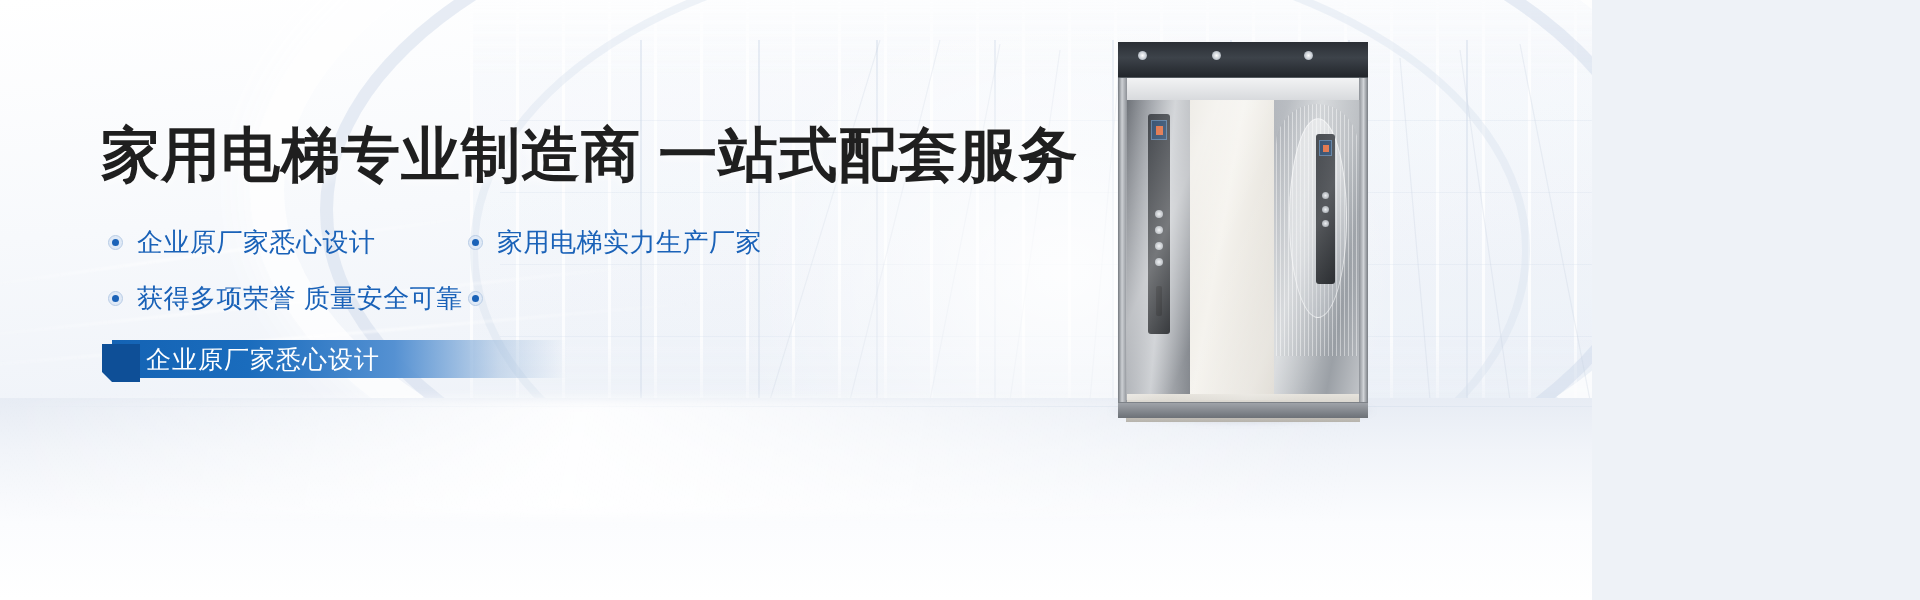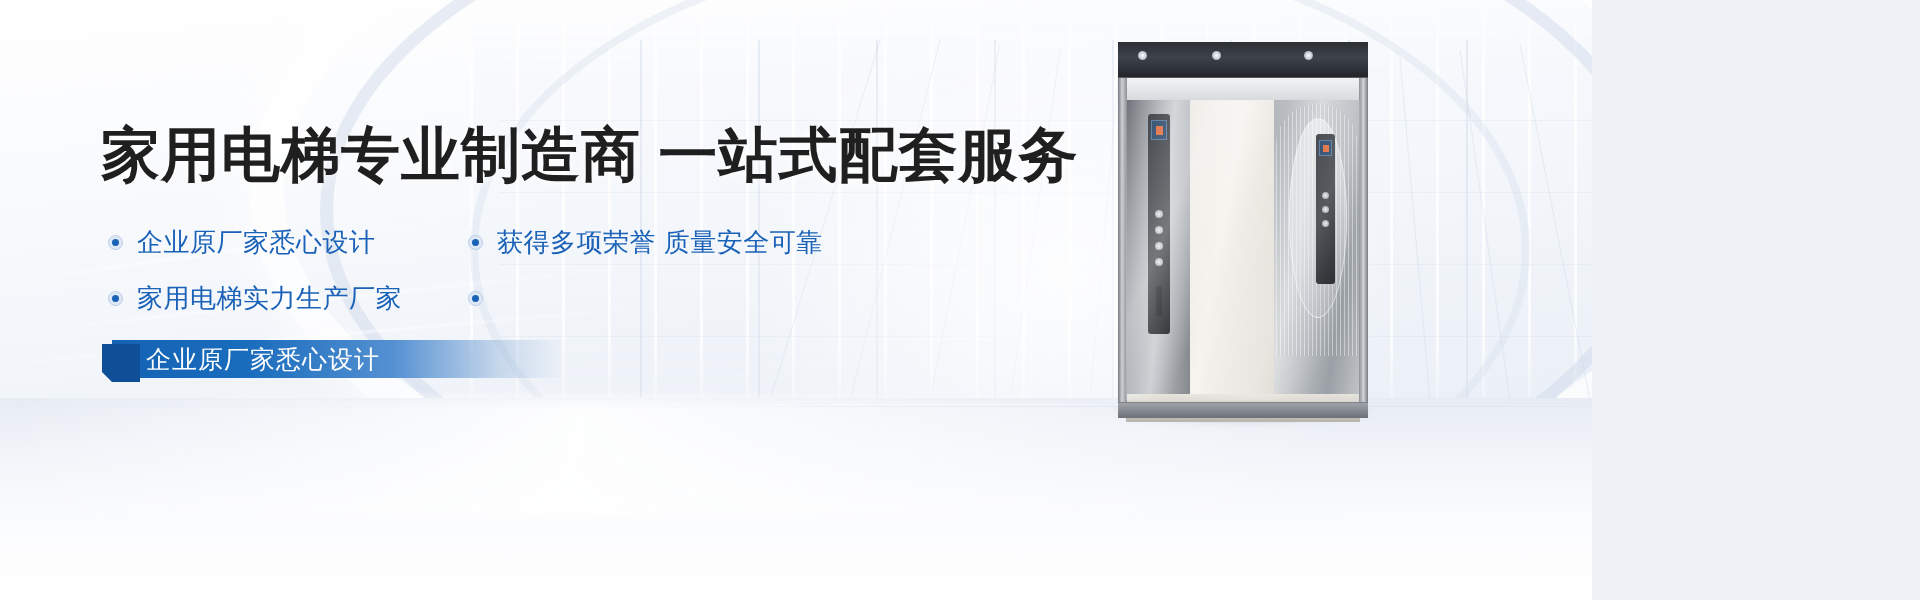--- a/index.html
+++ b/index.html
@@ -388,26 +388,26 @@
 
     <div class="bullets">
 
       <div class="bullet">
         <span class="dot"></span>
         <span class="bullet-text">企业原厂家悉心设计</span>
       </div>
 
       <div class="bullet">
         <span class="dot"></span>
-        <span class="bullet-text">获得多项荣誉 质量安全可靠</span>
+        <span class="bullet-text">家用电梯实力生产厂家</span>
       </div>
 
       <div class="bullet">
         <span class="dot"></span>
-        <span class="bullet-text">家用电梯实力生产厂家</span>
+        <span class="bullet-text">获得多项荣誉 质量安全可靠</span>
       </div>
 
       <div class="bullet">
         <span class="dot"></span>
       </div>
 
     </div>
 
     <div class="ribbon">
       <span class="ribbon-tab"></span>

